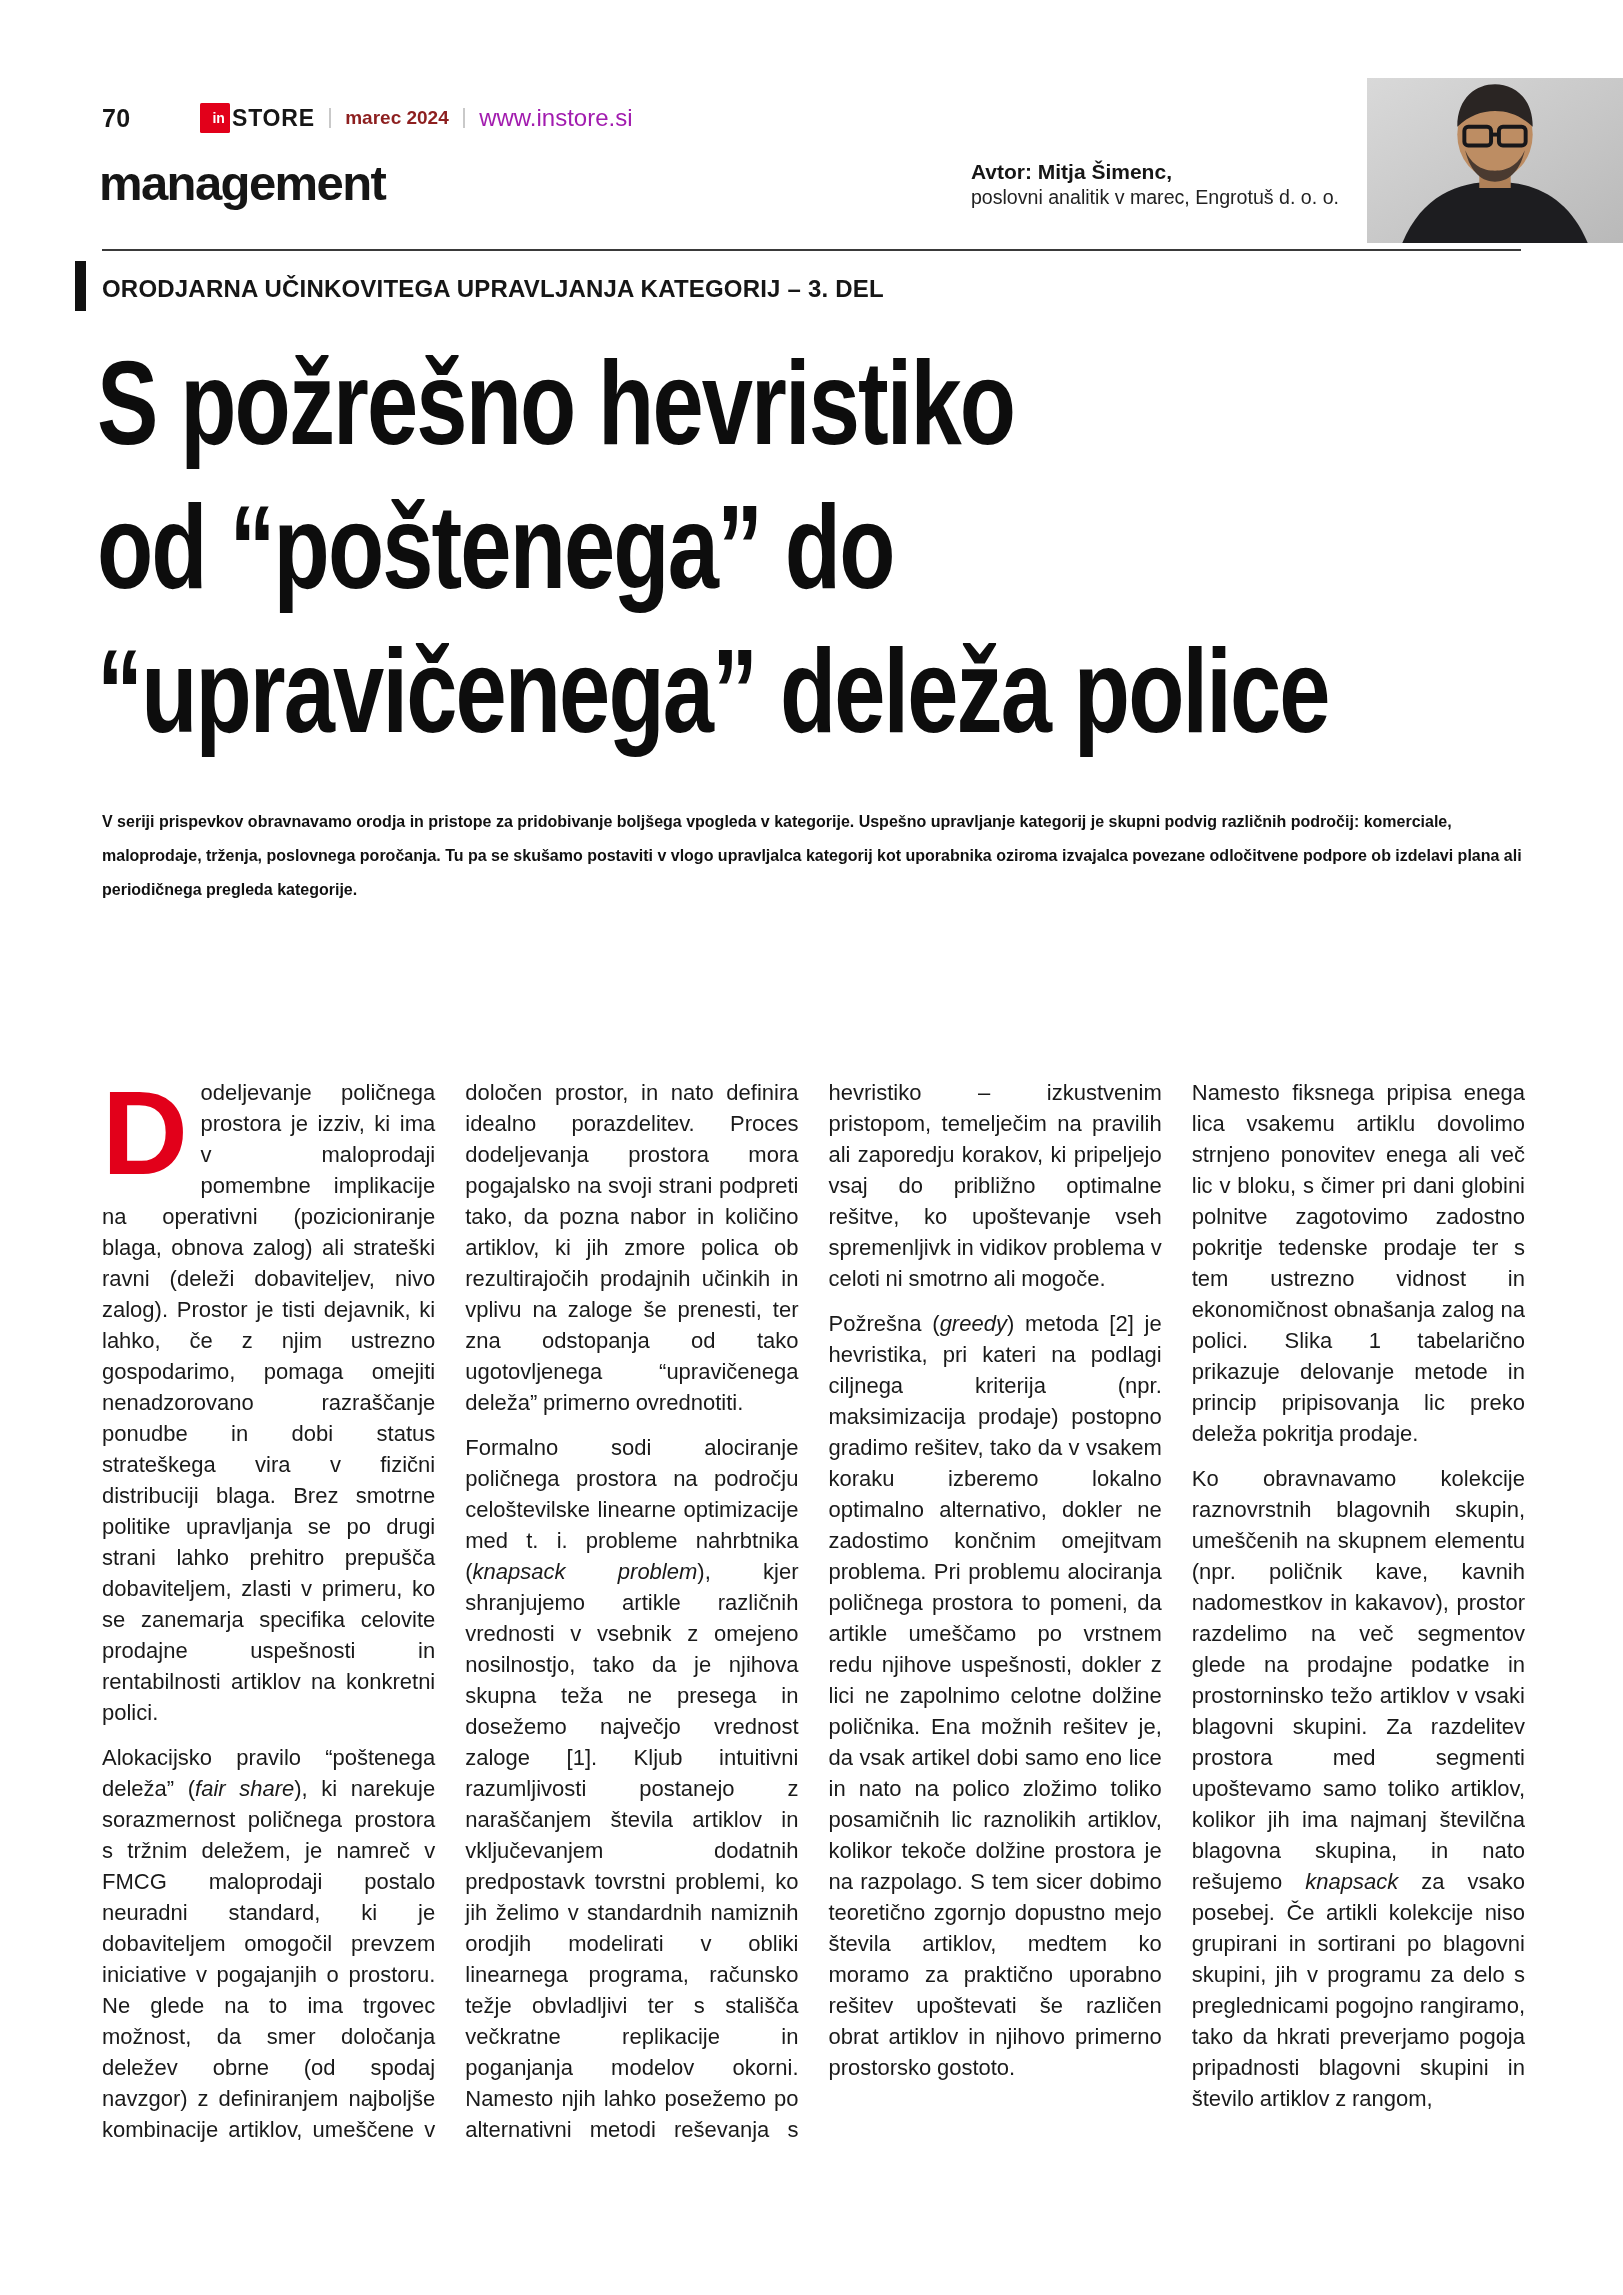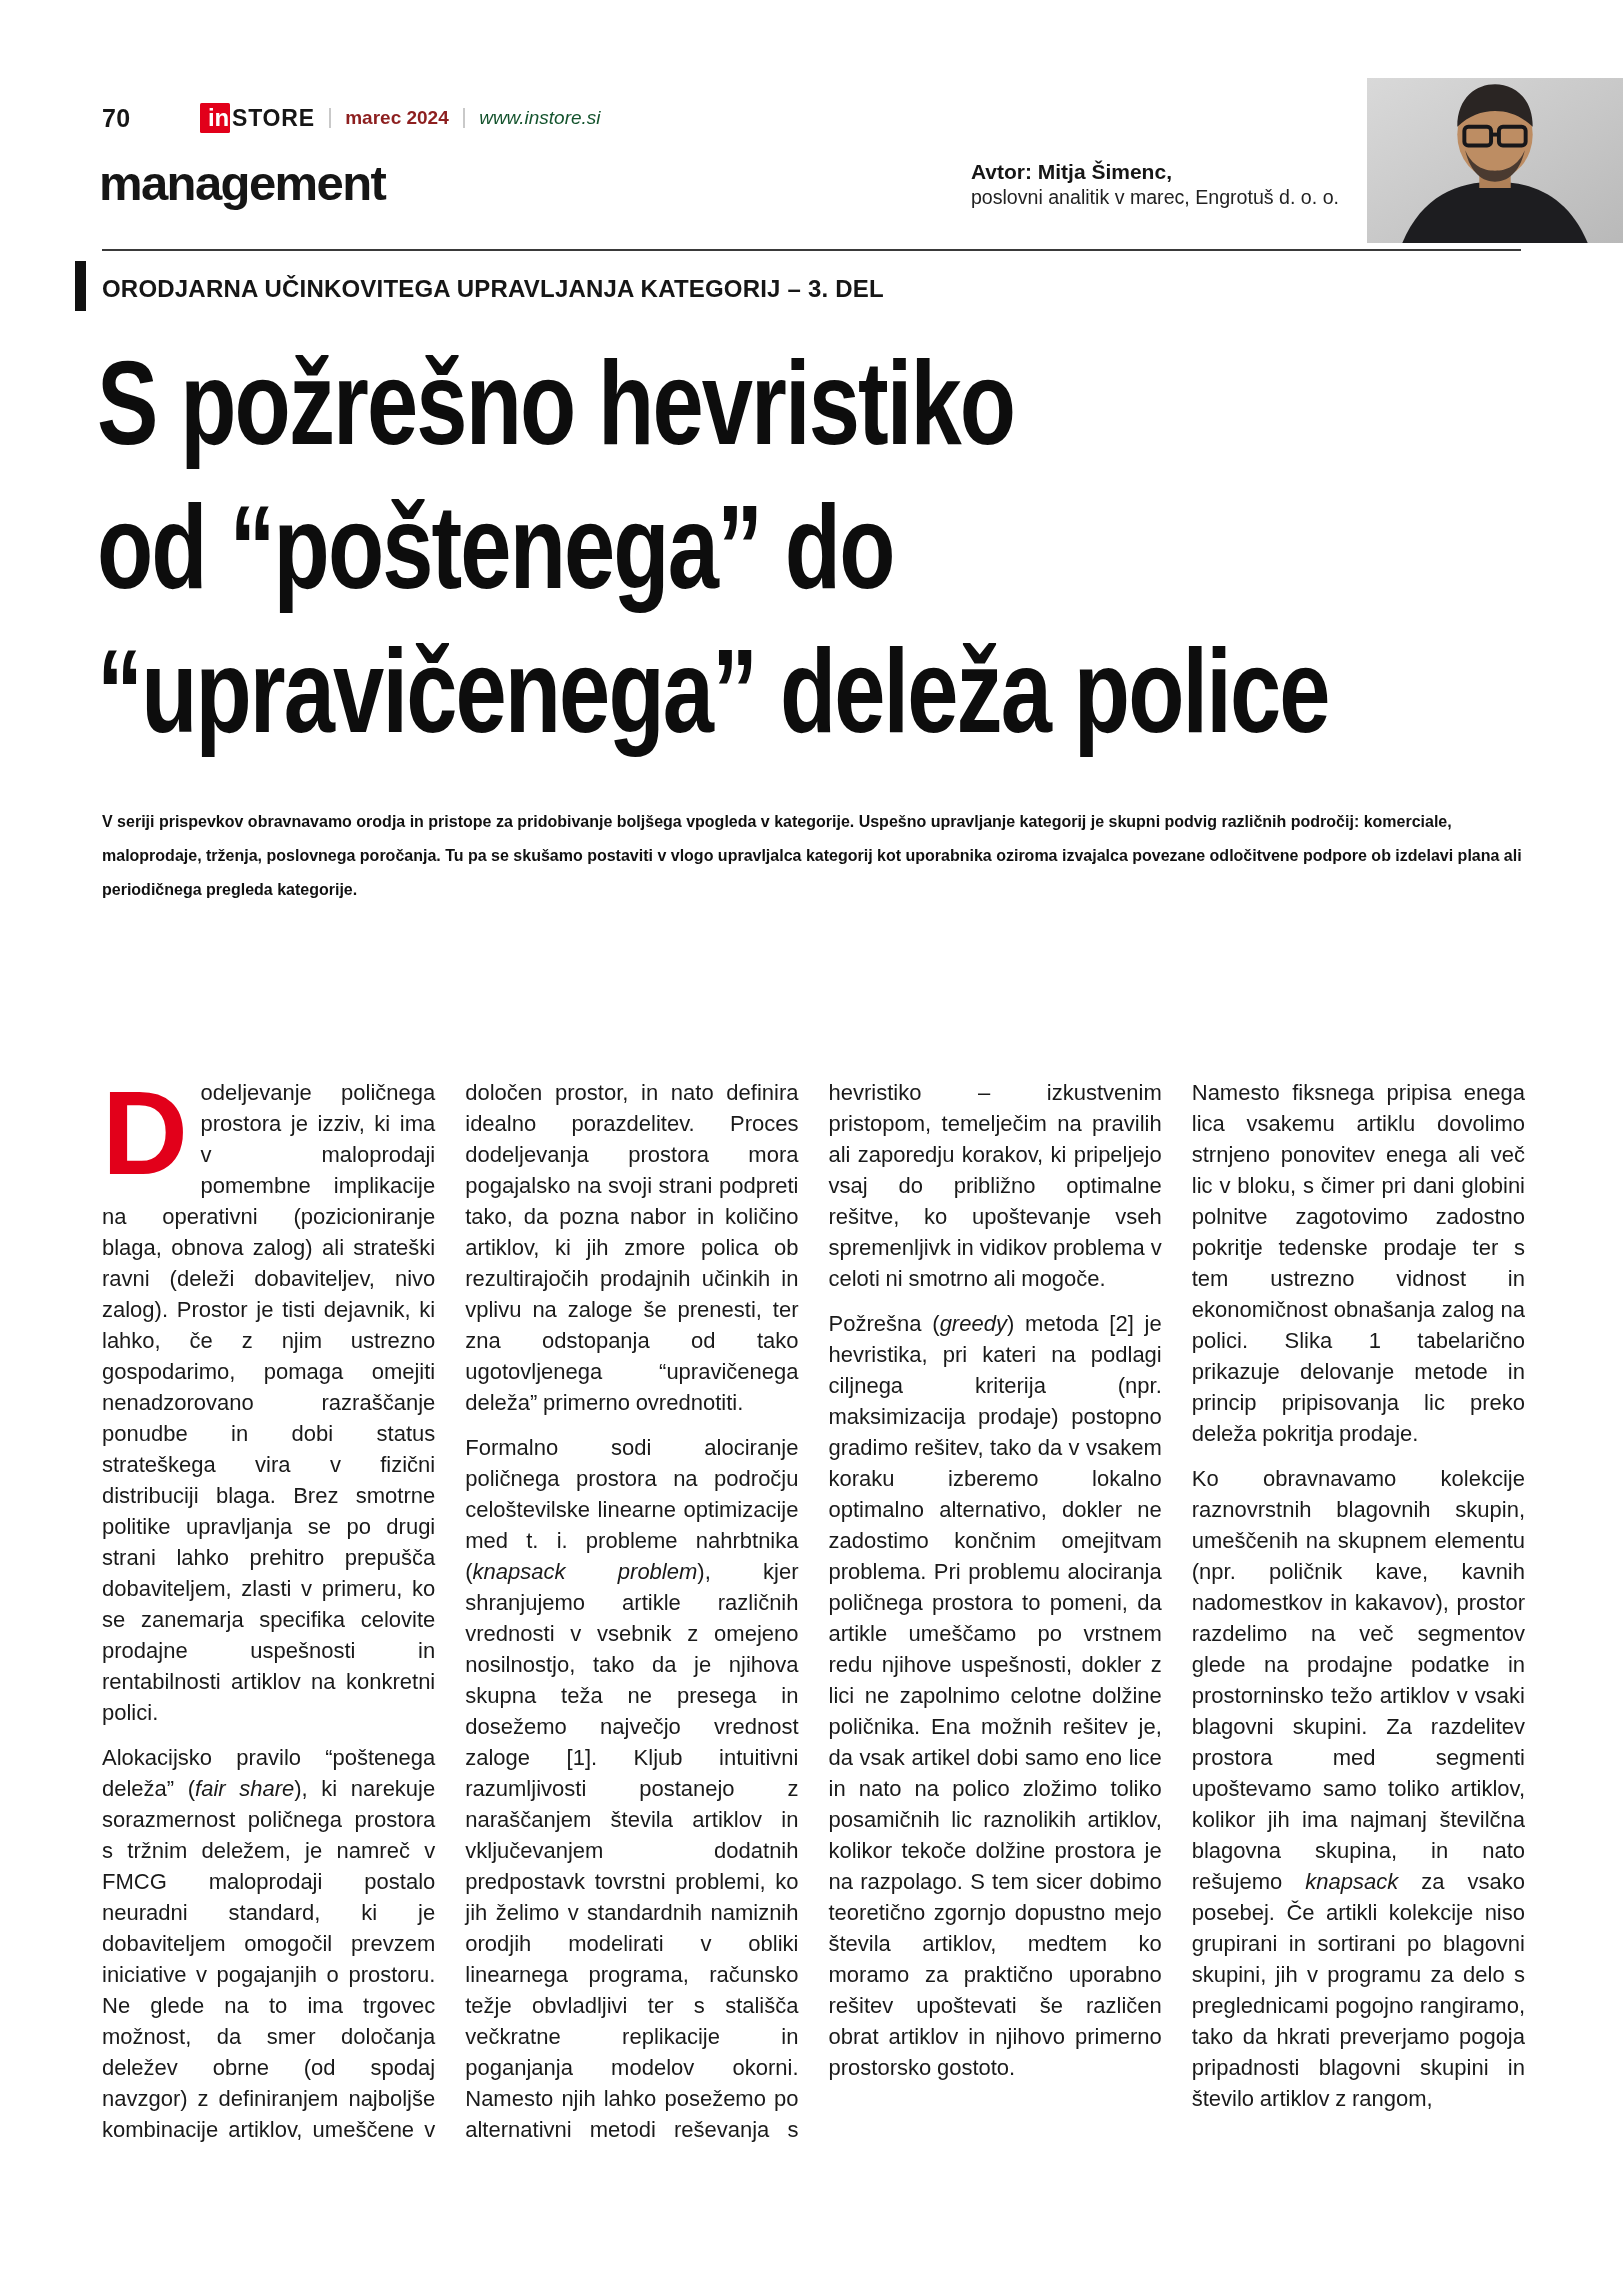--- a/index.html
+++ b/index.html
@@ -19,29 +19,29 @@
 
   
   .masthead{
     position:absolute;top:64px;left:102px;
     display:flex;align-items:center;
   }
   .page-number{font-size:25px;font-weight:800;letter-spacing:0.4px;}
   .logo-group{display:flex;align-items:center;margin-left:69px;}
   .logo-box{
     width:30px;height:30px;background:var(--accent);
-    color:#fff;font-weight:800;font-size:24px;
+    color:#fff;font-weight:800;font-size:14px;
     display:flex;align-items:center;justify-content:center;
     border-radius:1.6px;
     padding-left:8px;
   }
   .logo-store{font-size:23px;font-weight:700;letter-spacing:0.8px;margin-left:2.4px;}
   .sep{width:2.4px;height:20.4px;background:#c9c9c9;margin:0 14px;}
   .issue-date{font-size:19px;font-weight:700;color:var(--maroon);}
-  .site-url{font-size:19px;color:#14532d;font-style:italic;}
+  .site-url{font-size:24px;color:#a21caf;}
 
   
   .section-title{
     position:absolute;top:116px;left:99px;
     font-size:49px;font-weight:900;letter-spacing:-1.6px;
   }
   .author-block{
     position:absolute;top:119px;right:284px;line-height:1.3;
   }
   .author-name{font-size:21px;font-weight:700;}

